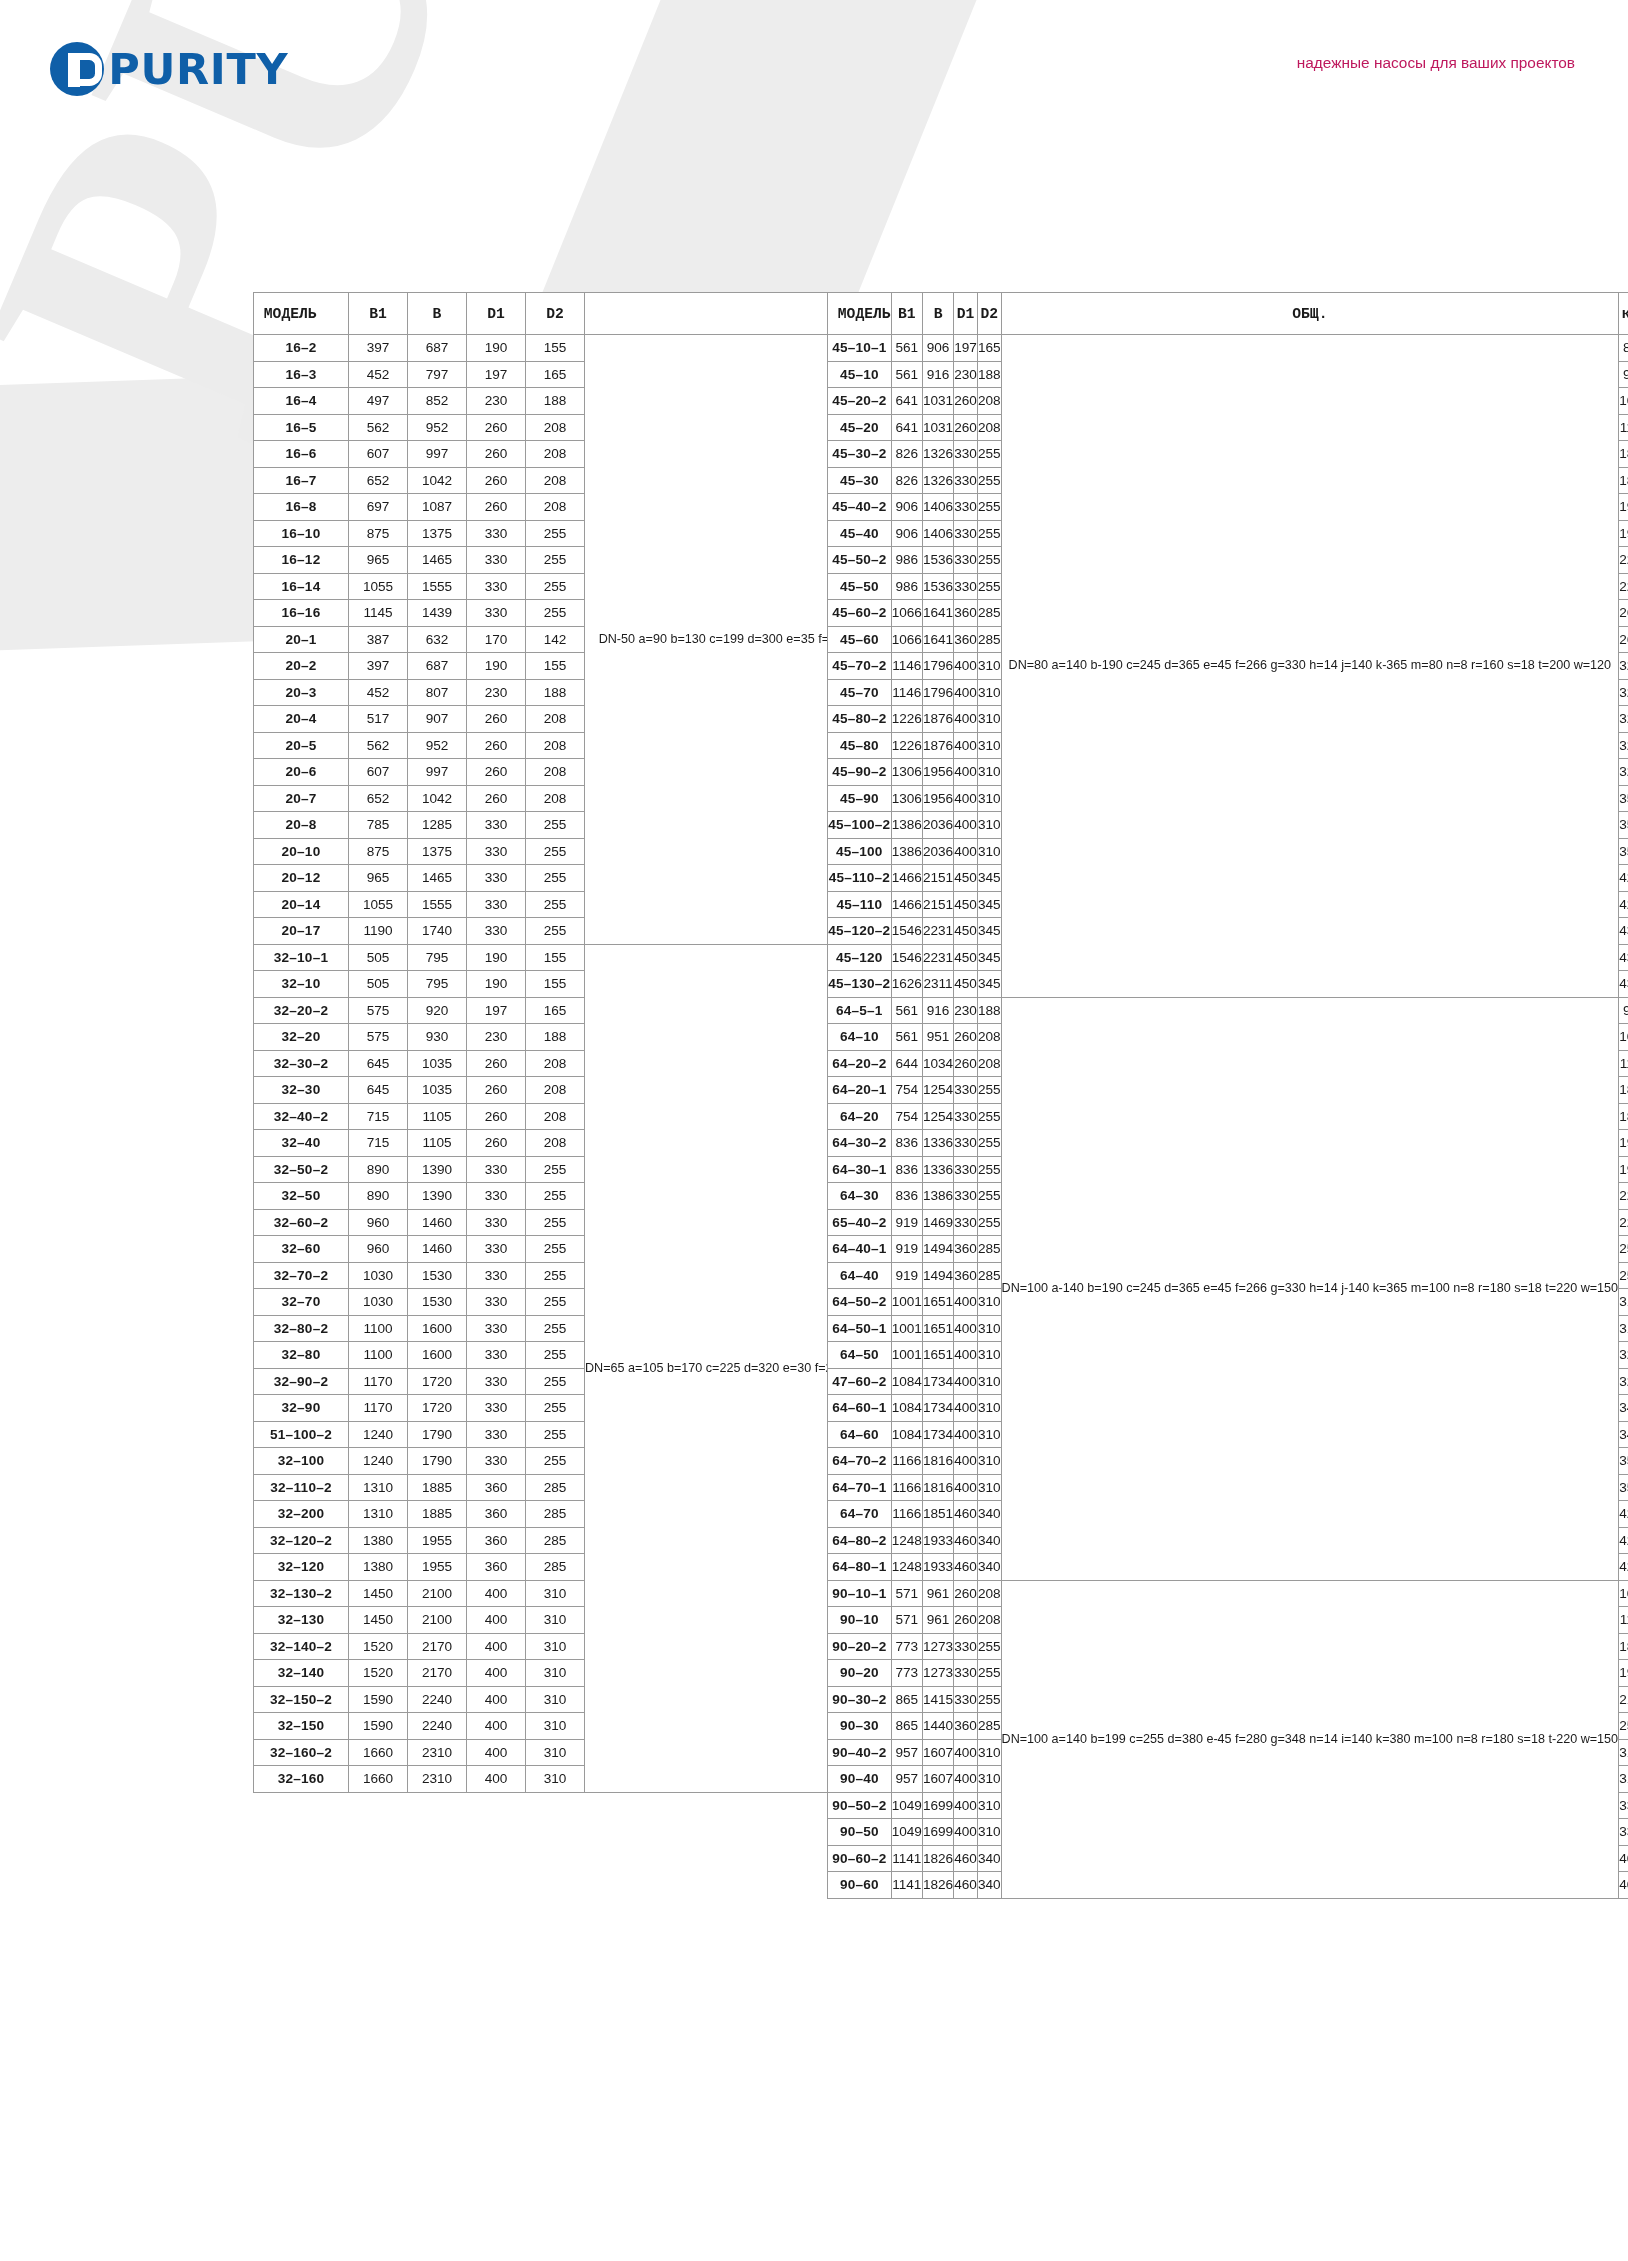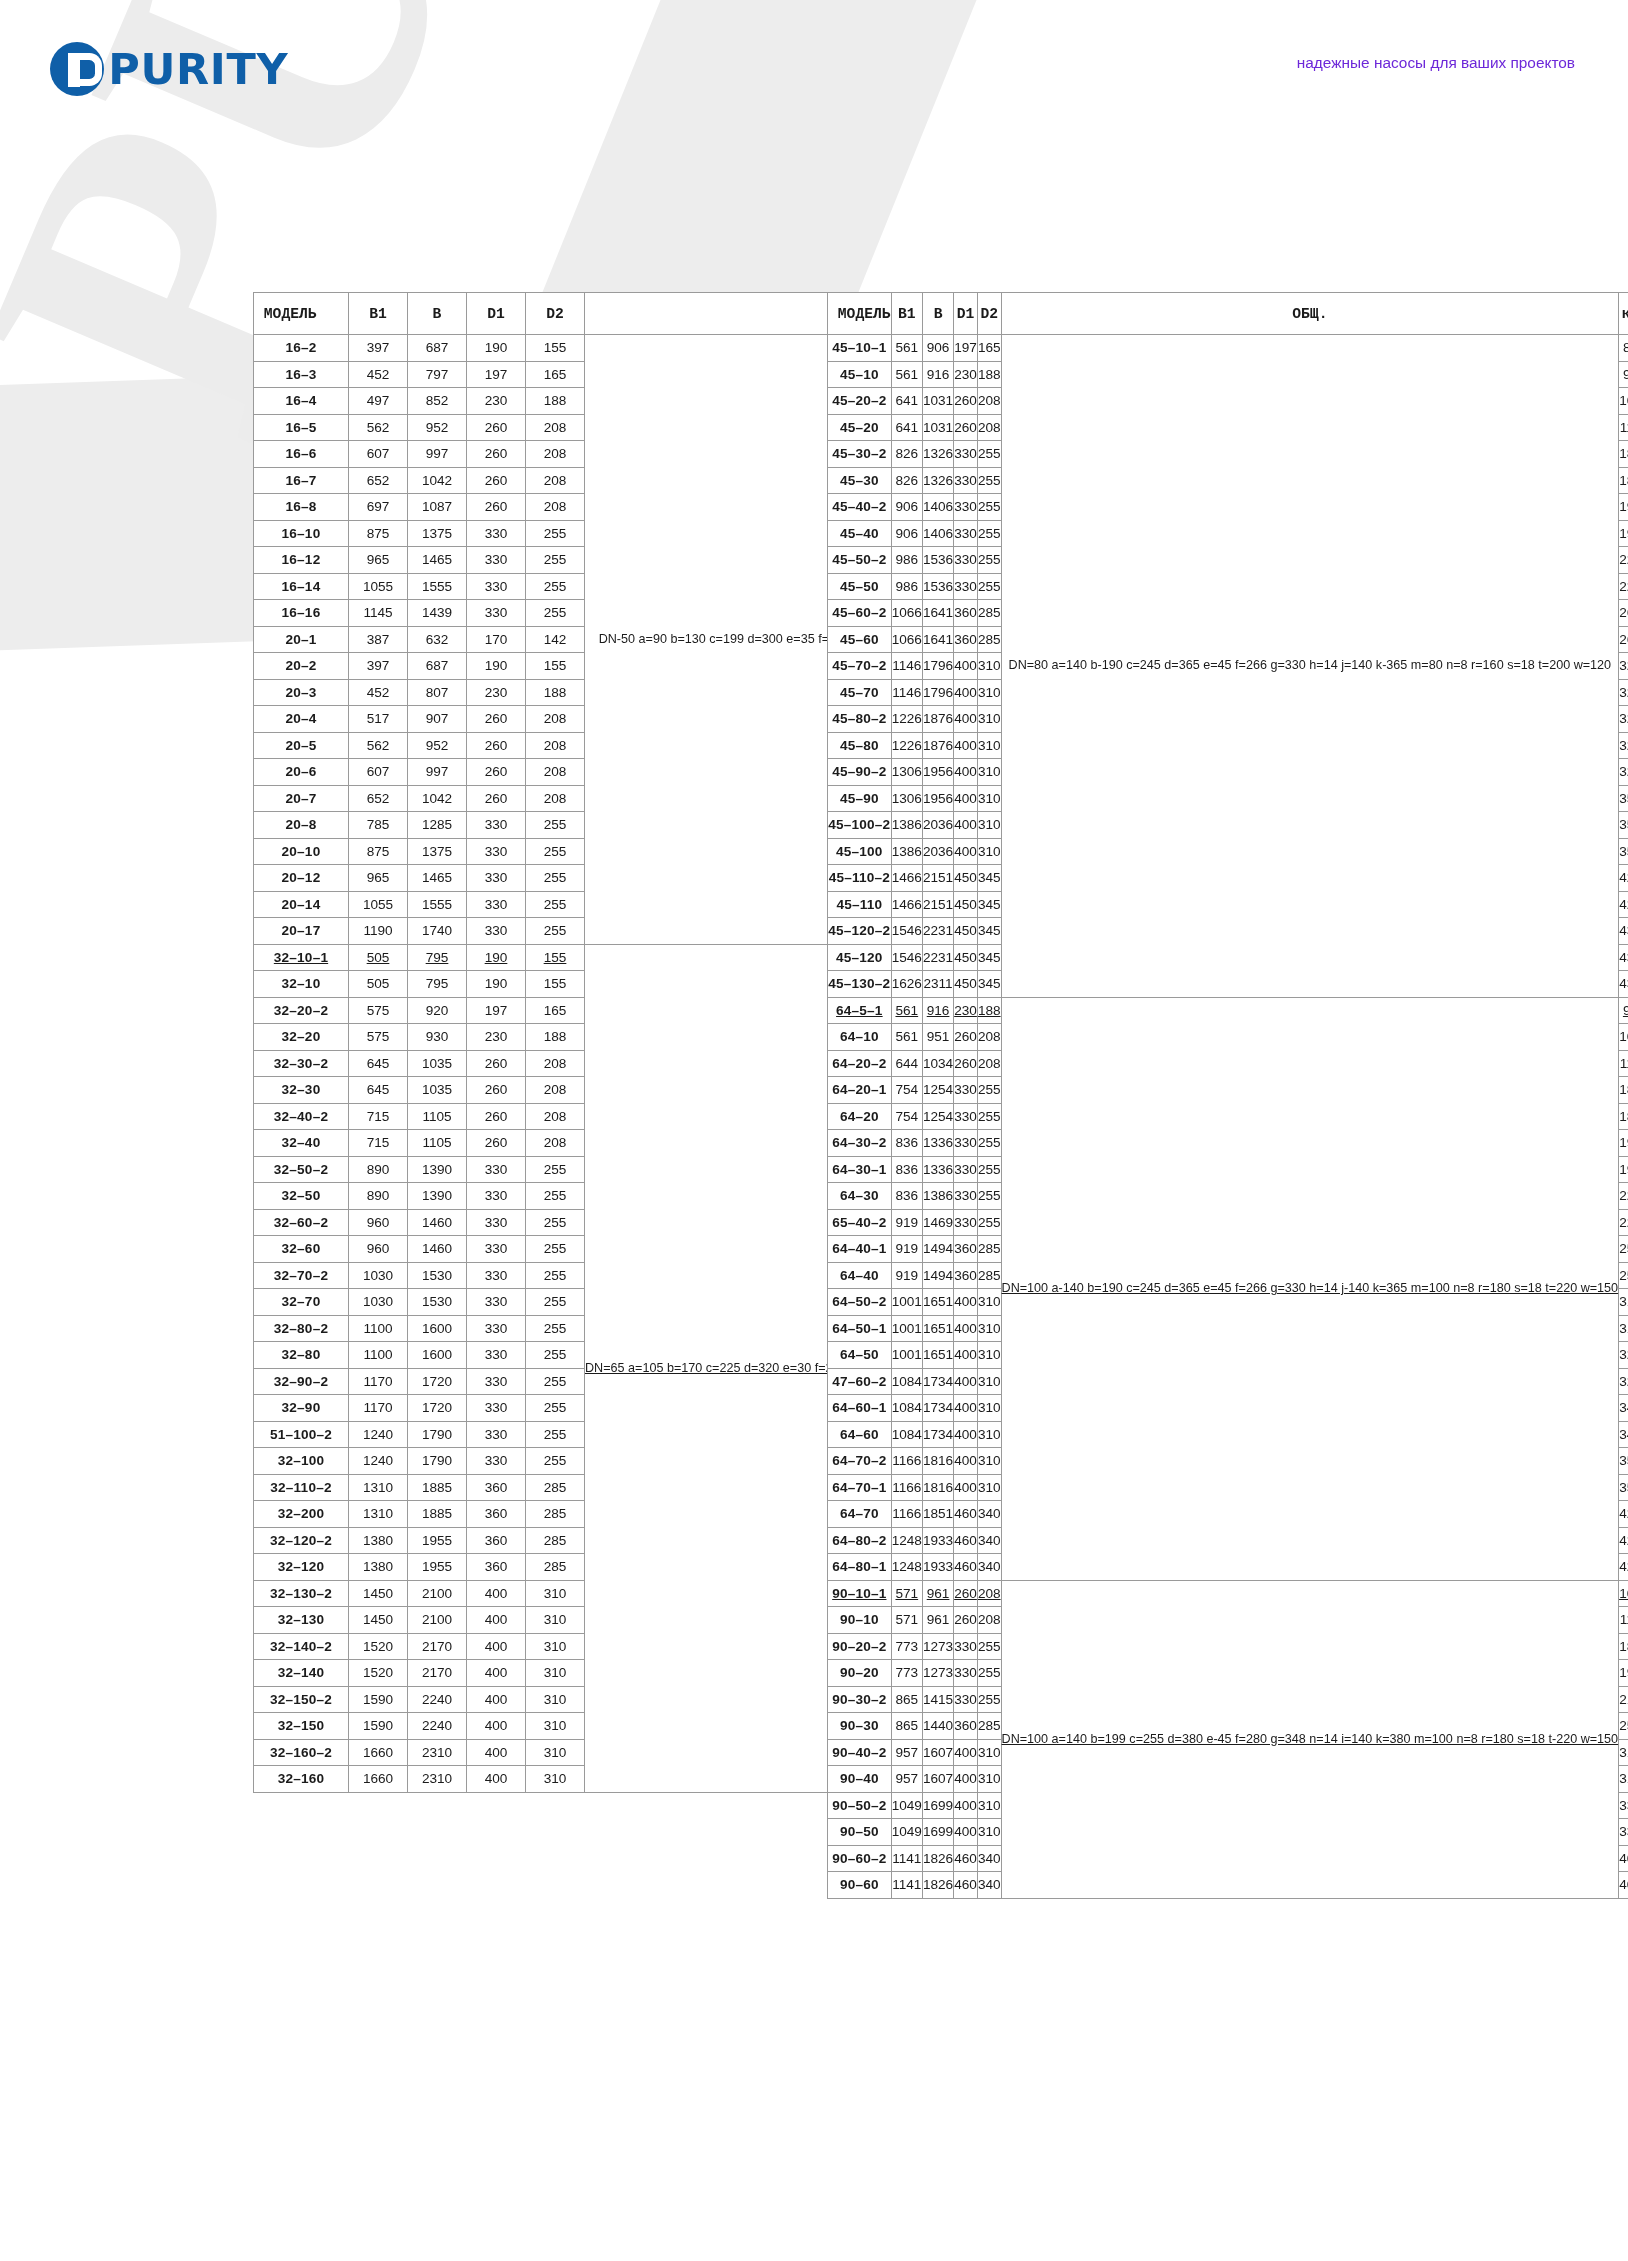--- a/index.html
+++ b/index.html
@@ -92,21 +92,21 @@
     font-weight: bold;
     letter-spacing: 0.7px;
     color: #0f5fa8;
     font-family: "DejaVu Sans", sans-serif;
   }
   .tagline {
     position: absolute;
     right: 54px;
     top: 54px;
     font-size: 15.4px;
-    color: #6d28d9;
+    color: #be185d;
     white-space: nowrap;
   }
 
   
   .sheet {
     position: absolute;
     top: 292px;
     z-index: 2;
   }
   .sheet.left  { left: 253px; }
@@ -155,21 +155,21 @@
     font-size: 12.6px;
     line-height: 1.32;
     text-align: left;
     padding: 2.8px 4.2px 2.8px 5.6px;
     vertical-align: middle;
     white-space: pre-line;
     font-family: "Liberation Sans", sans-serif;
   }
   td.italic { font-style: italic; }
 
-  .group-gap td { border-top: 1.4px solid #6f6f6f; text-decoration: underline; }
+  .group-gap td { border-top: 1.4px solid #6f6f6f; }
 </style>
 </head>
 <body>
 
 <div class="wm-band b1"></div>
 <div class="wm-band b2"></div>
 <div class="watermark">PURITY</div>
 
 <div class="header">
   <div class="logo">

